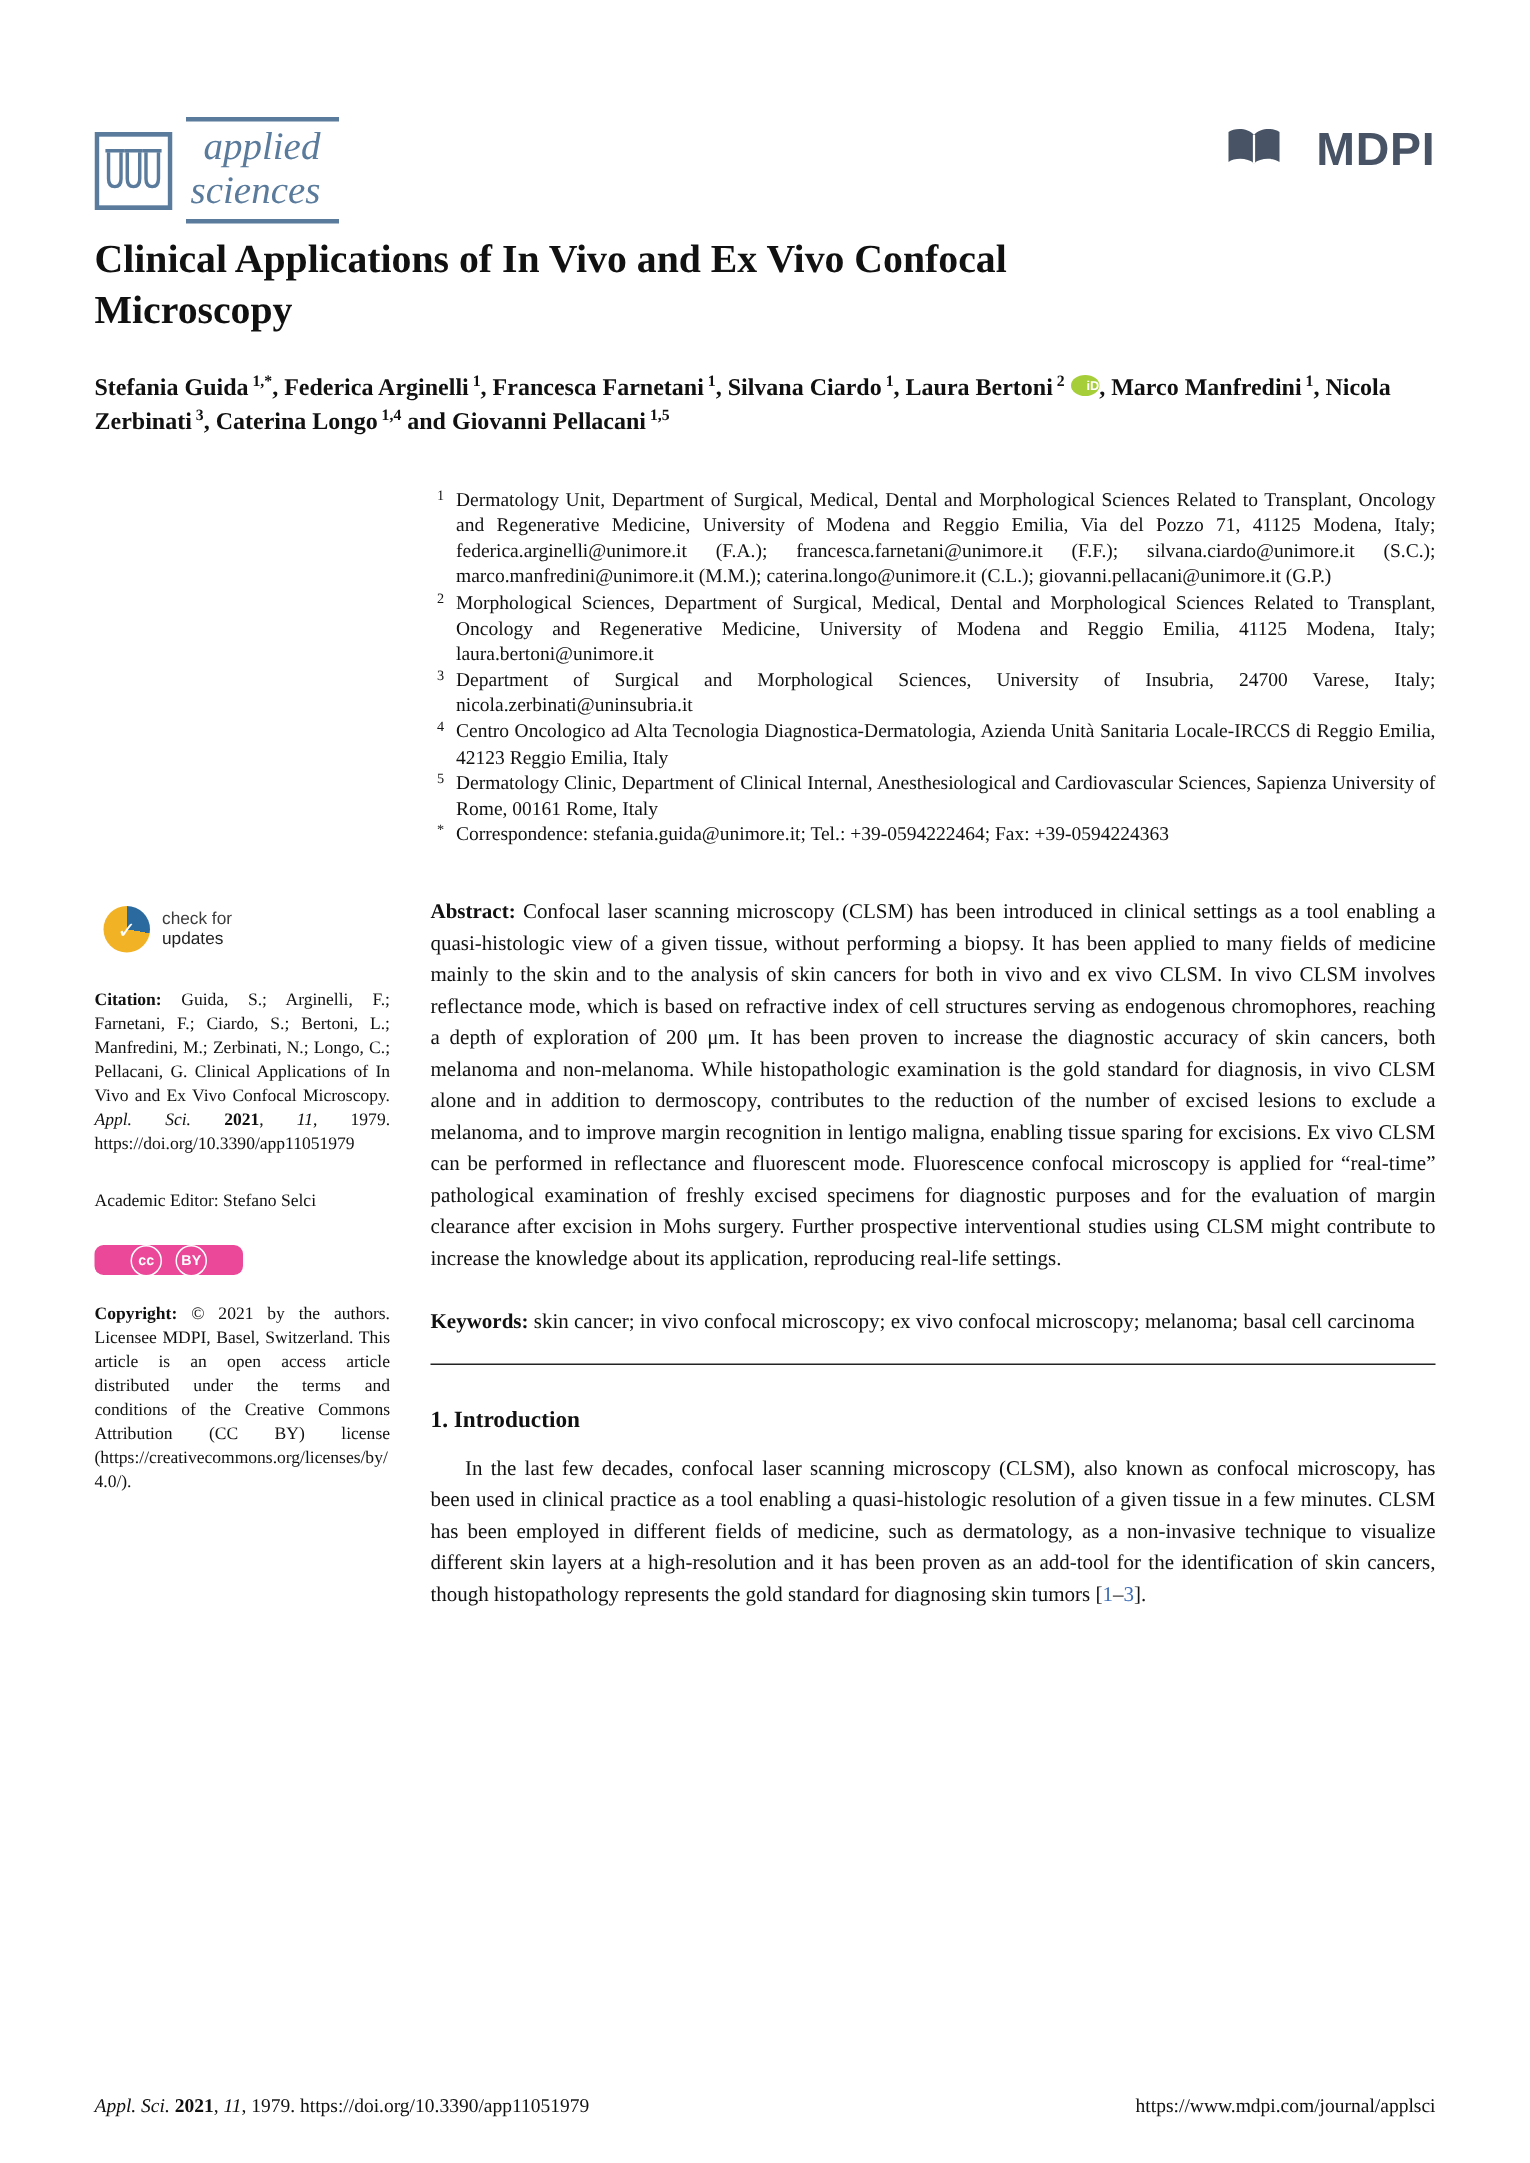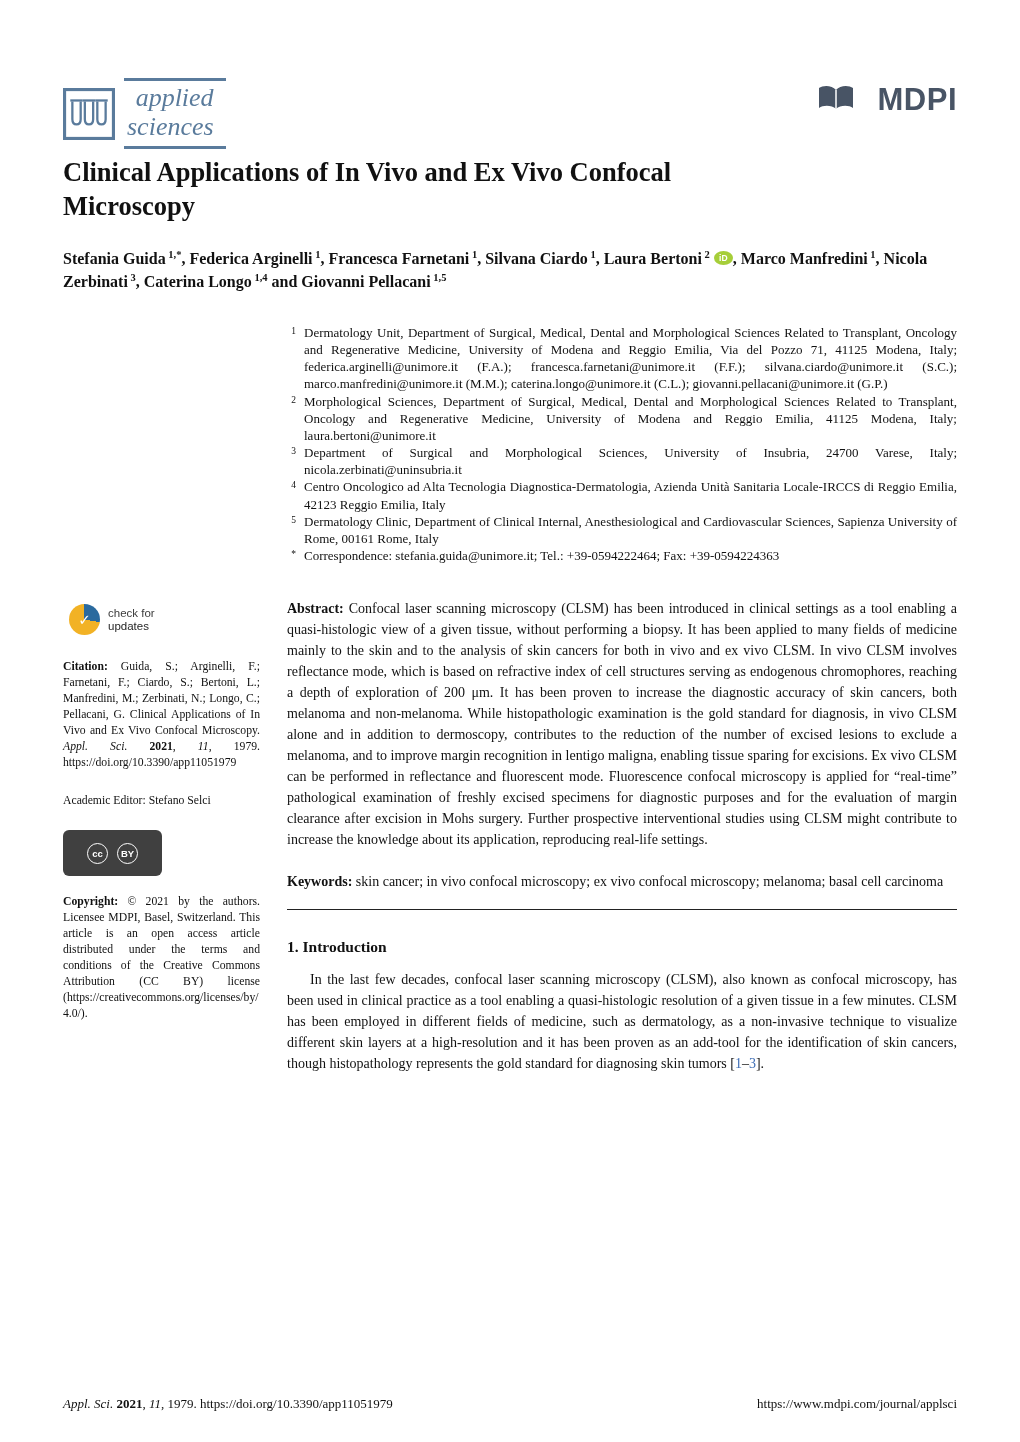--- a/index.html
+++ b/index.html
@@ -14,41 +14,41 @@
                border-top:3px solid var(--journal-blue); border-bottom:3px solid var(--journal-blue);text-align:right; }
   .mdpi { display:flex; align-items:flex-start; gap:22px; color:var(--mdpi-dark); margin-top:4px; }
   .book { width:40px; height:32px; }
   .mdpi-word { font-family:"Liberation Sans", sans-serif; font-weight:800; font-size:31px; letter-spacing:.5px; }
 
   .review { font-style:italic; font-size:15px; margin-top:36px; }
   .title { font-size:26.5px; line-height:1.26; margin-top:7px; max-width:660px; font-weight:700; }
   .authors { margin-top:24px; font-weight:700; font-size:16px; line-height:1.45; }
   .authors sup { font-size:10.5px; }
   .orcid { display:inline-block; width:19px; height:14px; border-radius:50%; background:var(--orcid-green);
-           color:#fff; font:700 8.5px/14px "Liberation Sans", sans-serif; text-align:center; margin-left:4px; vertical-align:3px; }
+           color:#fff; font:700 8.5px/14px "Liberation Sans", sans-serif; text-align:right; margin-left:4px; vertical-align:3px; }
 
   .affils { margin-top:30px; margin-left:224px; font-size:13px; line-height:1.32; }
   .aff-row { display:flex; }
   .aff-num { flex:none; width:17px; text-align:right; padding-right:8px; font-size:9.5px; transform:translateY(1px); }
   .aff-text { flex:1; text-align:justify; overflow-wrap:anywhere; }
 
   .cols { display:flex; gap:27px; margin-top:34px; }
   .side { flex:none; width:197px; font-size:11.7px; line-height:1.36; }
   .side .note { text-align:justify; overflow-wrap:anywhere; margin-bottom:22px; }
   .badge { display:flex; align-items:center; gap:8px; margin:6px 0 24px 6px; cursor:pointer; }
   .cm-icon { width:31px; height:31px; border-radius:50%; flex:none;
              background:var(--crossmark-yellow);
              background:conic-gradient(var(--crossmark-blue) 0 100deg, var(--crossmark-yellow) 100deg 360deg);
              display:flex; align-items:center; justify-content:center; }
   .cm-check { color:#fff; font:700 15px "DejaVu Sans", sans-serif; }
   .cm-text { font-family:"Liberation Sans", sans-serif; font-size:11.5px; line-height:1.12; color:#3c3c3c; display:flex; flex-direction:column; }
   .cm-text .l2 { font-weight:400; color:#1f1f1f; }
   .dates { margin-bottom:22px; }
   .dates div { margin-bottom:6px; }
-  .cc-badge { width:99px; height:46px; background:#404040; border-radius:6px; display:flex; align-items:center;
+  .cc-badge { width:99px; height:20px; background:#ec4899; border-radius:6px; display:flex; align-items:center;
               justify-content:center; gap:9px; margin:2px 0 18px; cursor:pointer; }
   .cc-circle { width:21px; height:21px; border:1.6px solid #fff; border-radius:50%; color:#fff;
                font:700 9.5px "Liberation Sans", sans-serif; display:flex; align-items:center; justify-content:center; }
 
   .main { flex:1; font-size:14px; line-height:1.5; }
   .para { text-align:justify; }
   .kw { margin-top:21px; }
   .rule { border:0; border-top:1.2px solid #222; margin:17px 0 25px; }
   .h-intro { font-size:15.5px; font-weight:700; margin-bottom:11px; }
   .ind { text-indent:23px; }

